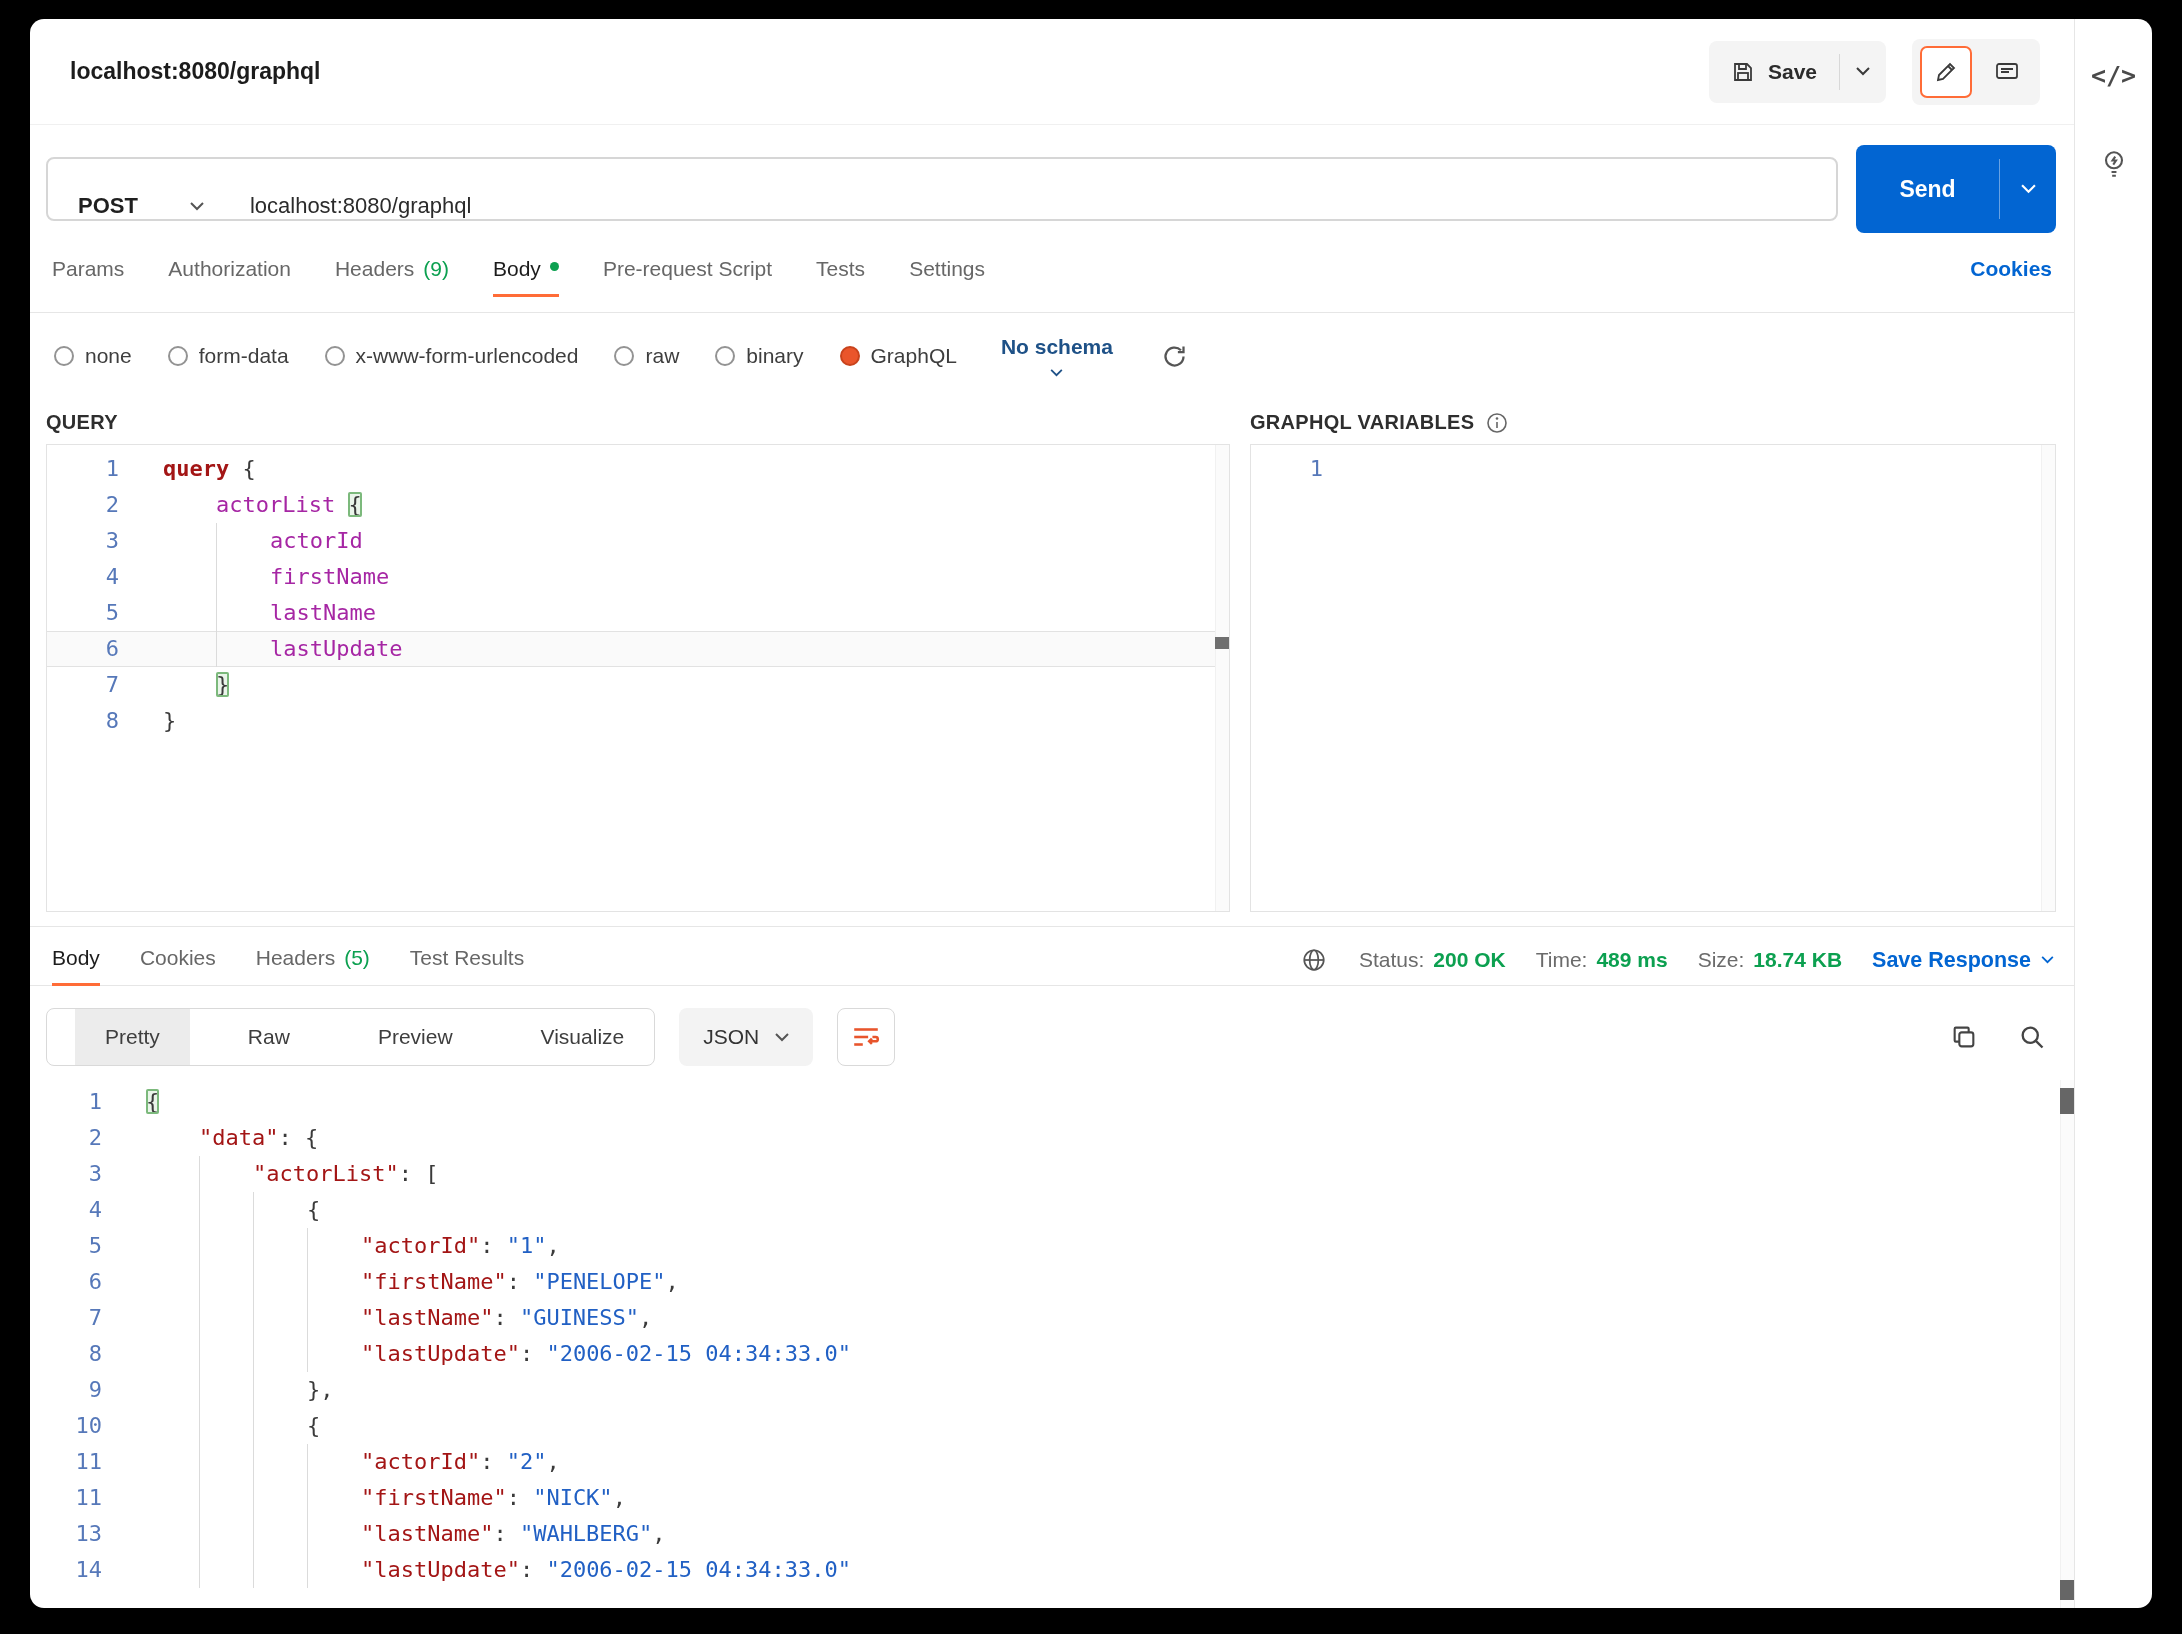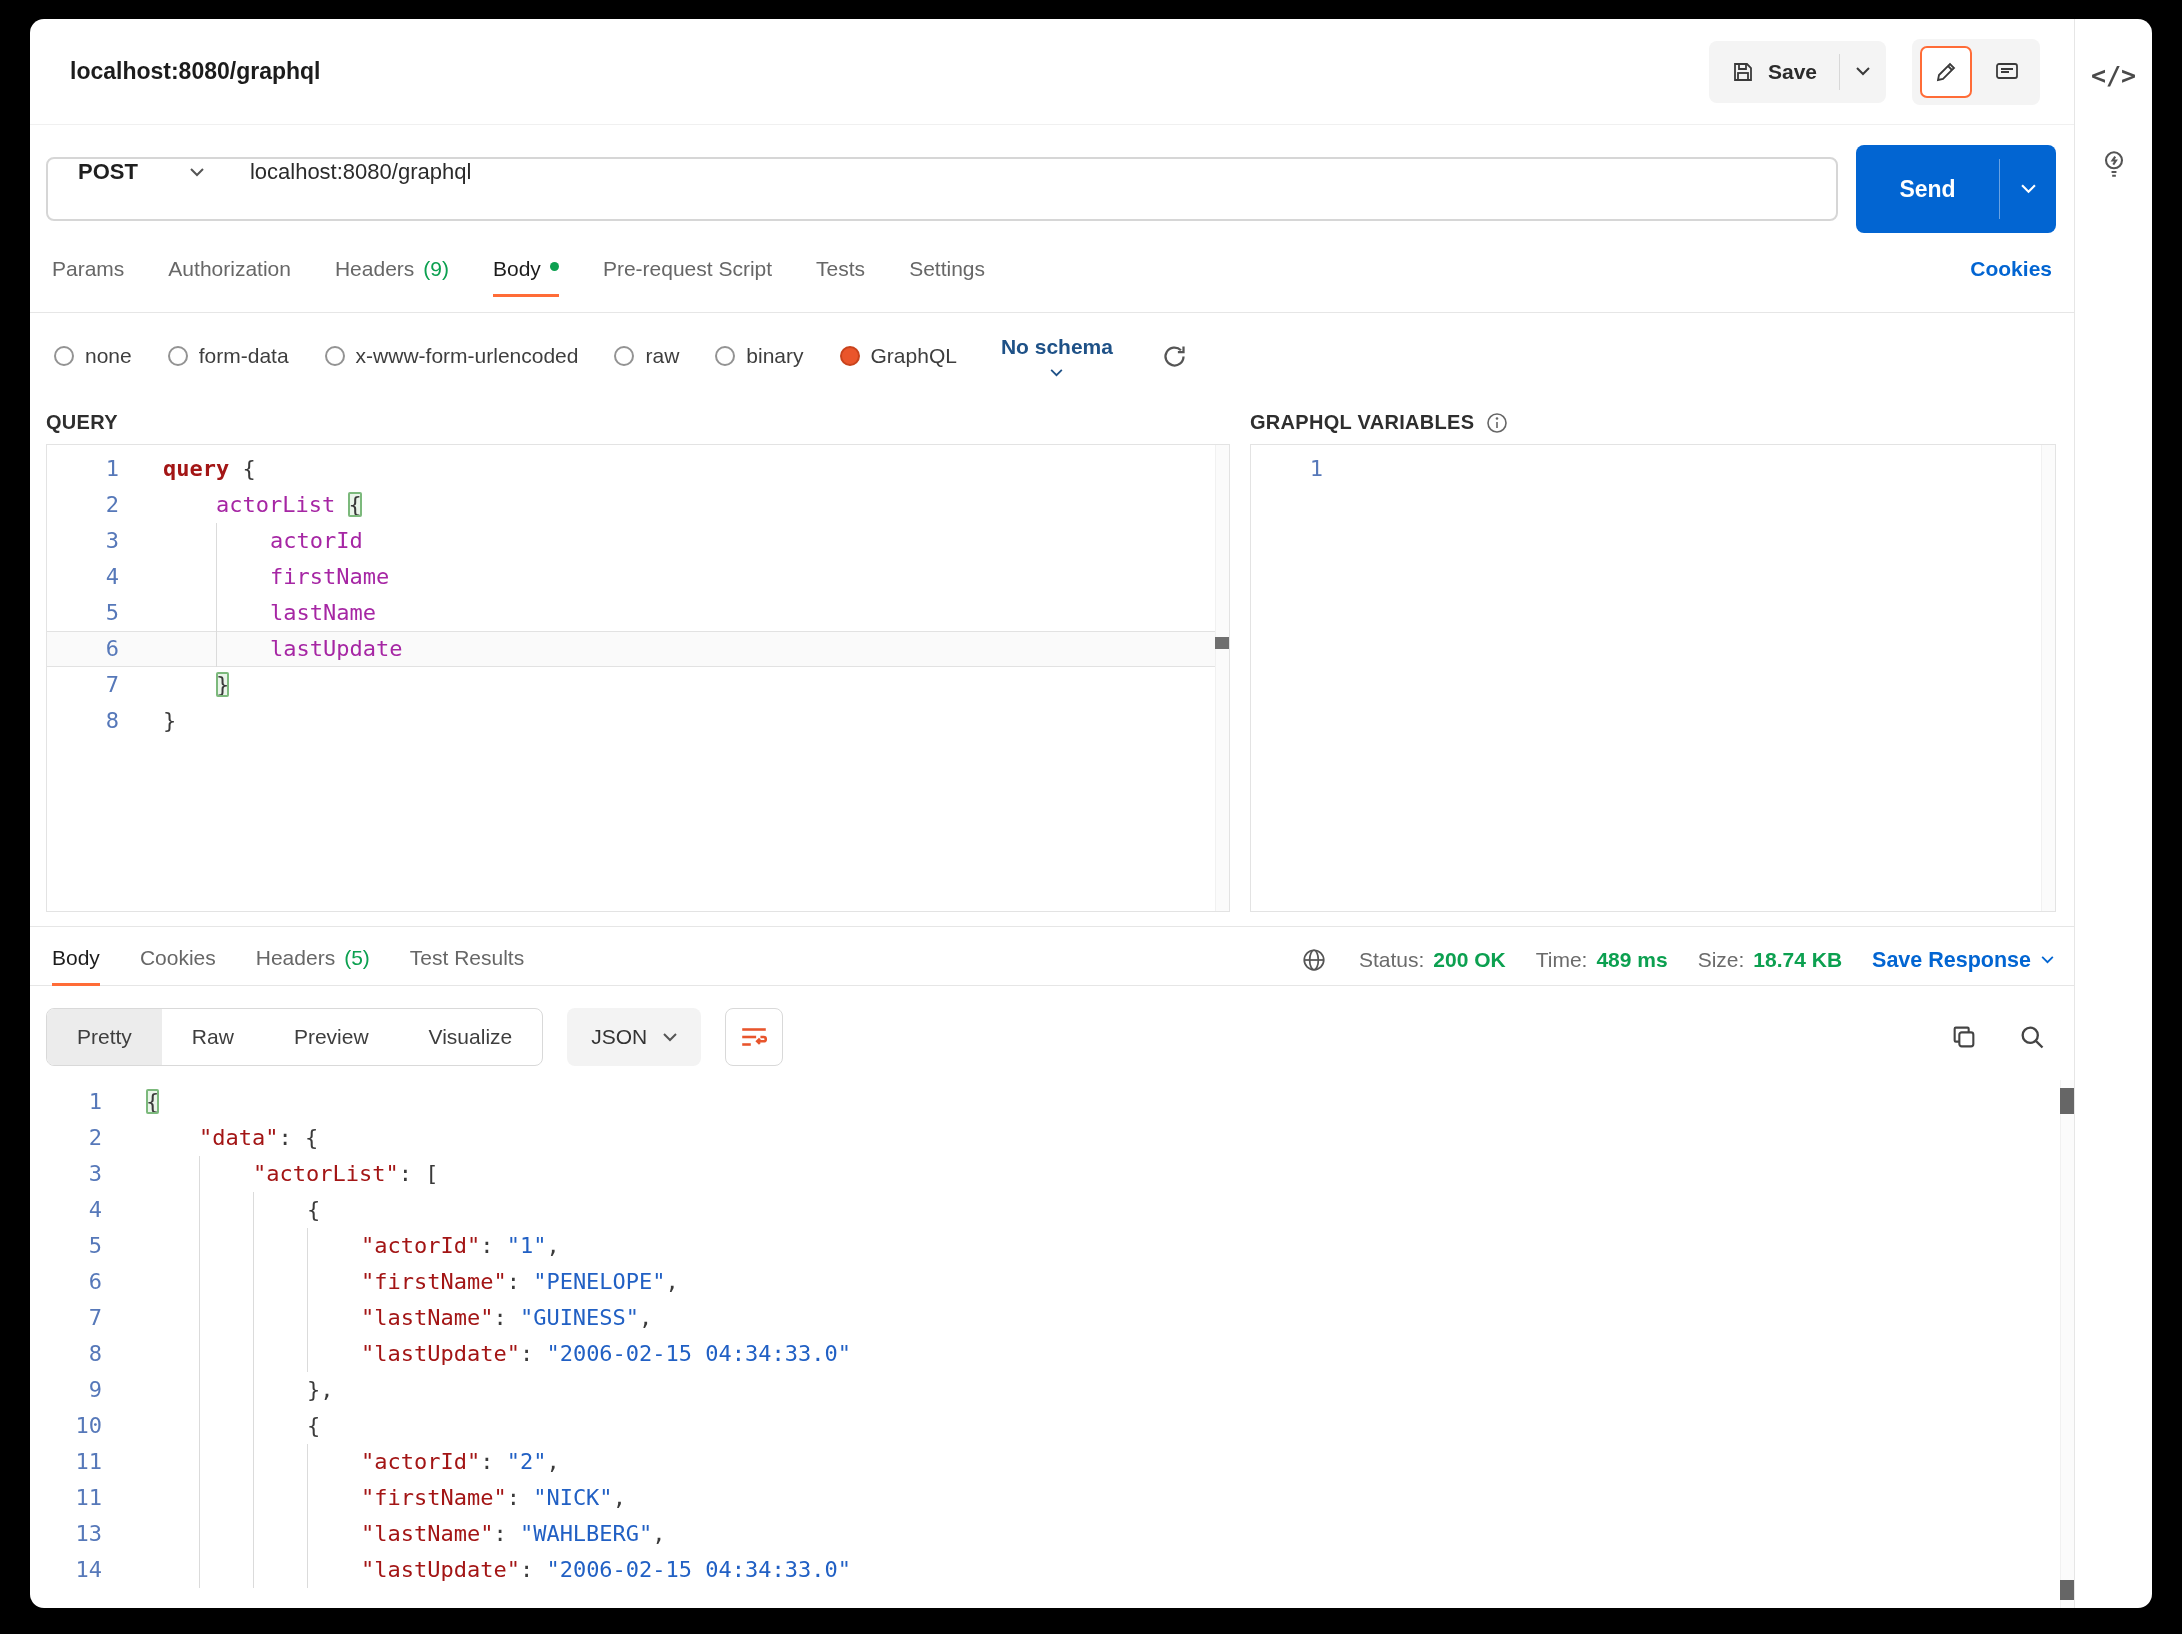--- a/index.html
+++ b/index.html
@@ -21,21 +21,21 @@
   .save-group{display:flex; align-items:center; background:#F4F4F4; border-radius:8px; height:62px;}
   .save-main{display:flex; align-items:center; gap:13px; padding:0 22px; font-size:21px; font-weight:700; color:#2B2B2B;}
   .save-div{width:1px; height:36px; background:#D8D8D8;}
   .save-chev{padding:0 16px; color:#3A3A3A; display:flex;}
   .edit-group{display:flex; align-items:center; background:#F4F4F4; border-radius:8px; height:66px; padding:0 8px; gap:10px;}
   .pencil-btn{width:52px; height:52px; background:#fff; border:2px solid var(--orange); border-radius:7px; display:flex; align-items:center; justify-content:center;}
   .comment-btn{width:50px; height:50px; display:flex; align-items:center; justify-content:center;}
 
   
   .request-row{display:flex; align-items:center; padding:0 18px 0 16px; margin-top:20px; gap:18px; flex:0 0 auto;}
-  .method-url{flex:1; display:flex; align-items:flex-start; height:64px; border:2px solid #D6D6D6; border-radius:8px; background:#fff;}
+  .method-url{flex:1; display:flex; align-items:flex-end; height:64px; border:2px solid #D6D6D6; border-radius:8px; background:#fff;}
   .method{display:flex; align-items:center; gap:52px; padding:0 30px; font-weight:bold; font-size:22px; color:#1F1F1F;}
   .method .chev{color:#555; display:flex;}
   .url-text{font-size:22px; color:#2B2B2B; padding-left:16px;}
   .send-btn{width:200px; height:88px; background:var(--blue); border-radius:8px; display:flex; align-items:stretch; color:#fff; flex:0 0 auto;}
   .send-main{flex:1; display:flex; align-items:center; justify-content:center; font-size:23px; font-weight:bold;}
   .send-sep{width:1px; background:rgba(255,255,255,.4); margin:14px 0;}
   .send-chevbox{width:56px; display:flex; align-items:center; justify-content:center;}
 
   
   .req-tabs{display:flex; align-items:flex-end; gap:44px; padding:0 22px 16px 22px; margin-top:26px; border-bottom:1px solid #E6E6E6; height:54px; flex:0 0 auto;}
@@ -83,21 +83,21 @@
   .resp-tabs-row{display:flex; align-items:flex-end; margin-top:14px; border-top:1px solid #E6E6E6; border-bottom:1px solid #E6E6E6; height:60px; padding:0 20px 0 22px; gap:40px; flex:0 0 auto;}
   .resp-meta{margin-left:auto; display:flex; align-items:center; gap:30px; padding-bottom:12px;}
   .mgroup{display:flex; align-items:center; gap:9px; font-size:21px;}
   .mlabel{color:#6B6B6B;}
   .mval{color:var(--green); font-weight:600;}
   .globe{display:flex; color:#555; margin-right:2px;}
   .save-resp{display:flex; align-items:center; gap:10px; color:var(--blue); font-weight:600; font-size:21.5px;}
 
   .resp-toolbar{display:flex; align-items:center; margin-top:22px; padding:0 20px 0 16px; gap:24px; flex:0 0 auto;}
   .segs{display:flex; border:1px solid #D9D9D9; border-radius:8px; overflow:hidden; height:58px;}
-  .seg{display:flex; align-items:center; padding:13px 30px; font-size:21px; color:#3E3E3E;}
+  .seg{display:flex; align-items:center; padding:13px 30px; font-size:21px; color:#3E3E3E;margin-left:28px;}
   .seg.active{background:#ECECEC;}
   .fmt{display:flex; align-items:center; gap:16px; background:#F3F3F3; border-radius:8px; height:58px; padding:0 24px; font-size:21px; color:#333;}
   .fmt .chev{color:#555; display:flex;}
   .wrapbtn{width:58px; height:58px; border:1px solid #D9D9D9; border-radius:8px; display:flex; align-items:center; justify-content:center;}
   .tb-right{margin-left:auto; display:flex; align-items:center; gap:40px; padding-right:8px; color:#444;}
 
   .resp-editor{flex:1; position:relative; overflow:hidden; margin-top:14px; padding-top:4px;}
   .rthumb{position:absolute; right:0; top:8px; width:14px; height:26px; background:#666;}
   .rmark{position:absolute; right:0; bottom:8px; width:14px; height:20px; background:#666;}
 </style>

